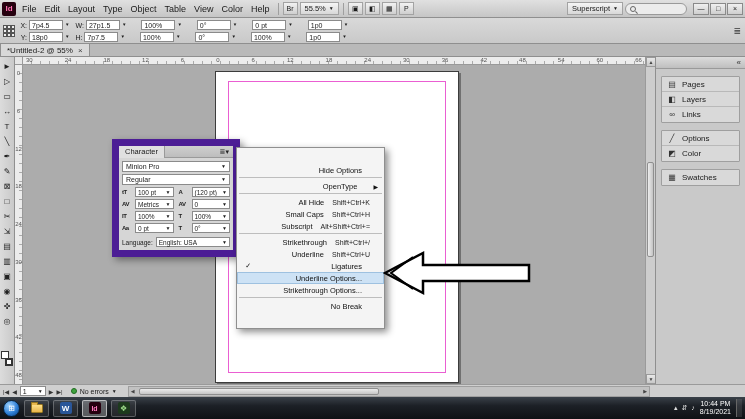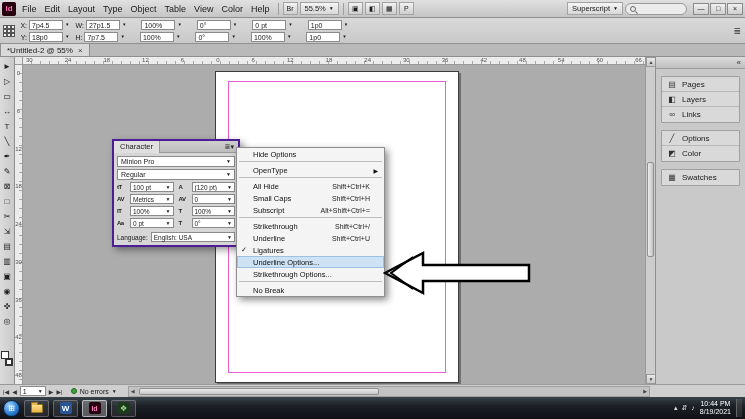--- a/index.html
+++ b/index.html
@@ -92,35 +92,35 @@
 .folder-glyph::before{content:"";position:absolute;left:-1px;top:-3px;width:5px;height:2px;background:#e8b64c;border:1px solid #9a7a22;border-bottom:none;border-radius:1px 1px 0 0;}
 .word-glyph{color:#fff;background:#2a5699;width:12px;height:12px;font-size:8px;font-weight:bold;display:flex;align-items:center;justify-content:center;border-radius:2px;}
 .id-glyph{color:#ff7ac0;background:#26000f;width:12px;height:12px;font-size:7px;font-weight:bold;display:flex;align-items:center;justify-content:center;border-radius:2px;}
 .app4-glyph{color:#9fe08a;background:#1d3a1d;width:12px;height:12px;font-size:8px;display:flex;align-items:center;justify-content:center;border-radius:2px;}
 .tray{margin-left:auto;display:flex;align-items:center;gap:5px;color:#eee;}
 .tray-icon{font-size:7px;color:#ddd;}
 .clock{text-align:center;line-height:8px;font-size:7px;color:#fff;}
 .show-desktop{width:6px;height:18px;border-left:1px solid #666;background:rgba(255,255,255,.10);}
 
 
-.char-panel{position:absolute;left:112px;top:139px;width:128px;background:#d6d6d6;border:2px solid #4c1d95;box-shadow:3px 3px 7px rgba(0,0,0,.4);z-index:5;}
+.char-panel{position:absolute;left:112px;top:139px;width:128px;background:#d6d6d6;border:7px solid #4c1d95;box-shadow:3px 3px 7px rgba(0,0,0,.4);z-index:5;}
 .cp-tabbar{height:12px;background:linear-gradient(#cfcfcf,#bdbdbd);border-bottom:1px solid #9a9a9a;display:flex;align-items:center;}
 .cp-tab{height:12px;background:#e0e0e0;border-right:1px solid #9a9a9a;padding:0 6px;font-size:7.5px;display:flex;align-items:center;gap:3px;white-space:nowrap;}
 .cp-menu-btn{margin-left:auto;padding:0 4px;font-size:7px;color:#222;}
 .cp-body{padding:3px;}
 .cp-select{height:11px;background:#fff;border:1px solid #8b8b8b;display:flex;align-items:center;justify-content:space-between;font-size:7px;padding:0 3px;margin-bottom:2px;}
 .cp-grid{display:grid;grid-template-columns:1fr 1fr;gap:2px 5px;margin-top:1px;}
 .cp-cell{display:flex;align-items:center;gap:2px;}
 .cp-cell .ci{font-size:6px;font-weight:bold;width:11px;color:#222;letter-spacing:-.5px;}
 .cp-cell .box{flex:1;height:10px;background:#fff;border:1px solid #8b8b8b;font-size:6.5px;display:flex;align-items:center;justify-content:space-between;padding:0 2px;white-space:nowrap;overflow:hidden;}
 .cp-lang{display:flex;align-items:center;gap:3px;margin-top:4px;font-size:6.5px;}
 .cp-lang .box{flex:1;height:10px;background:#fff;border:1px solid #8b8b8b;font-size:6.5px;display:flex;align-items:center;justify-content:space-between;padding:0 2px;white-space:nowrap;}
 
 
-.ctx-menu{position:absolute;left:236px;top:147px;width:149px;background:#f4f4f4;border:1px solid #8f8f8f;box-shadow:3px 3px 7px rgba(0,0,0,.45);z-index:6;padding:0 0;}
+.ctx-menu{position:absolute;left:236px;top:147px;width:149px;background:#f4f4f4;border:1px solid #8f8f8f;box-shadow:3px 3px 7px rgba(0,0,0,.45);z-index:6;padding:16px 0;text-align:right;}
 .menu-item{position:relative;height:12px;display:flex;align-items:center;font-size:7.5px;padding:0 6px 0 16px;color:#111;white-space:nowrap;}
 .menu-item .check{position:absolute;left:4px;width:10px;font-size:7px;}
 .menu-item .m-label{flex:1;}
 .menu-item .m-shortcut{font-size:7px;color:#222;margin-left:8px;}
 .menu-item .m-sub{font-size:6px;margin-left:8px;}
 .menu-item.highlighted{background:#cde2f5;box-shadow:inset 0 0 0 1px #9ec1e0;}
 .menu-item.sep{margin-bottom:4px;}
 .menu-item.sep::after{content:"";position:absolute;left:2px;right:2px;bottom:-2px;height:1px;background:#bdbdbd;}
 
 

